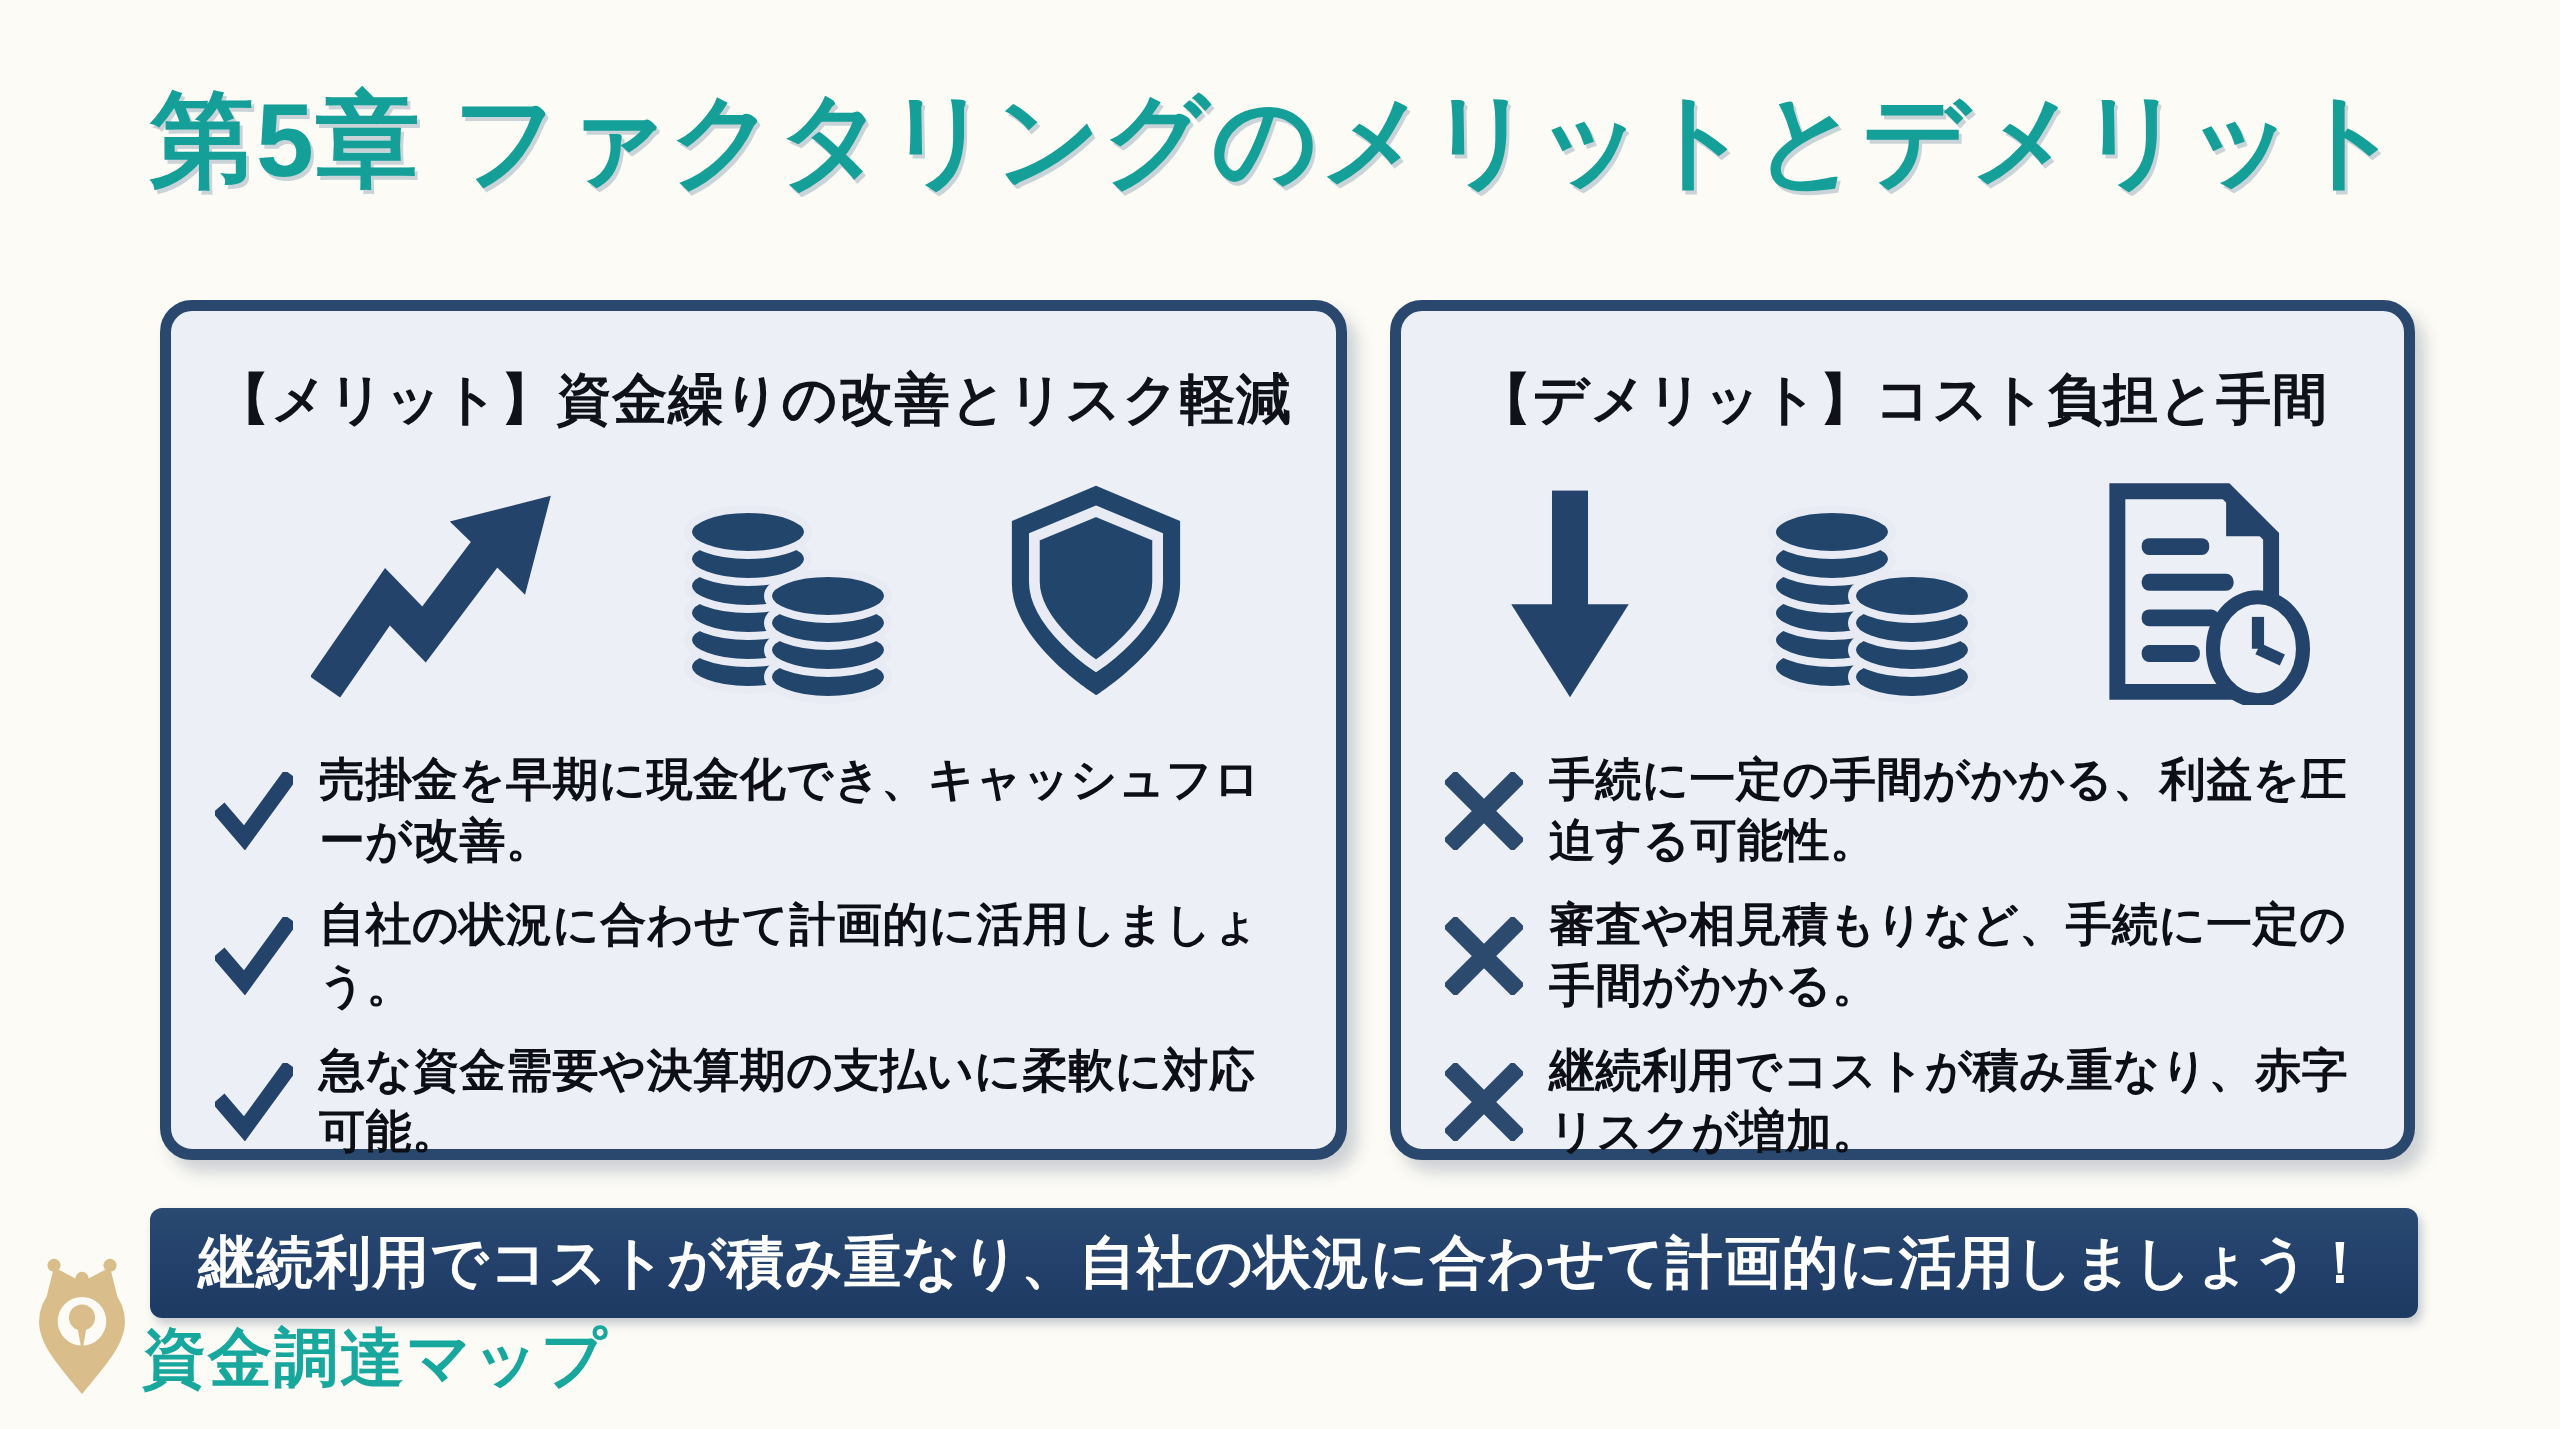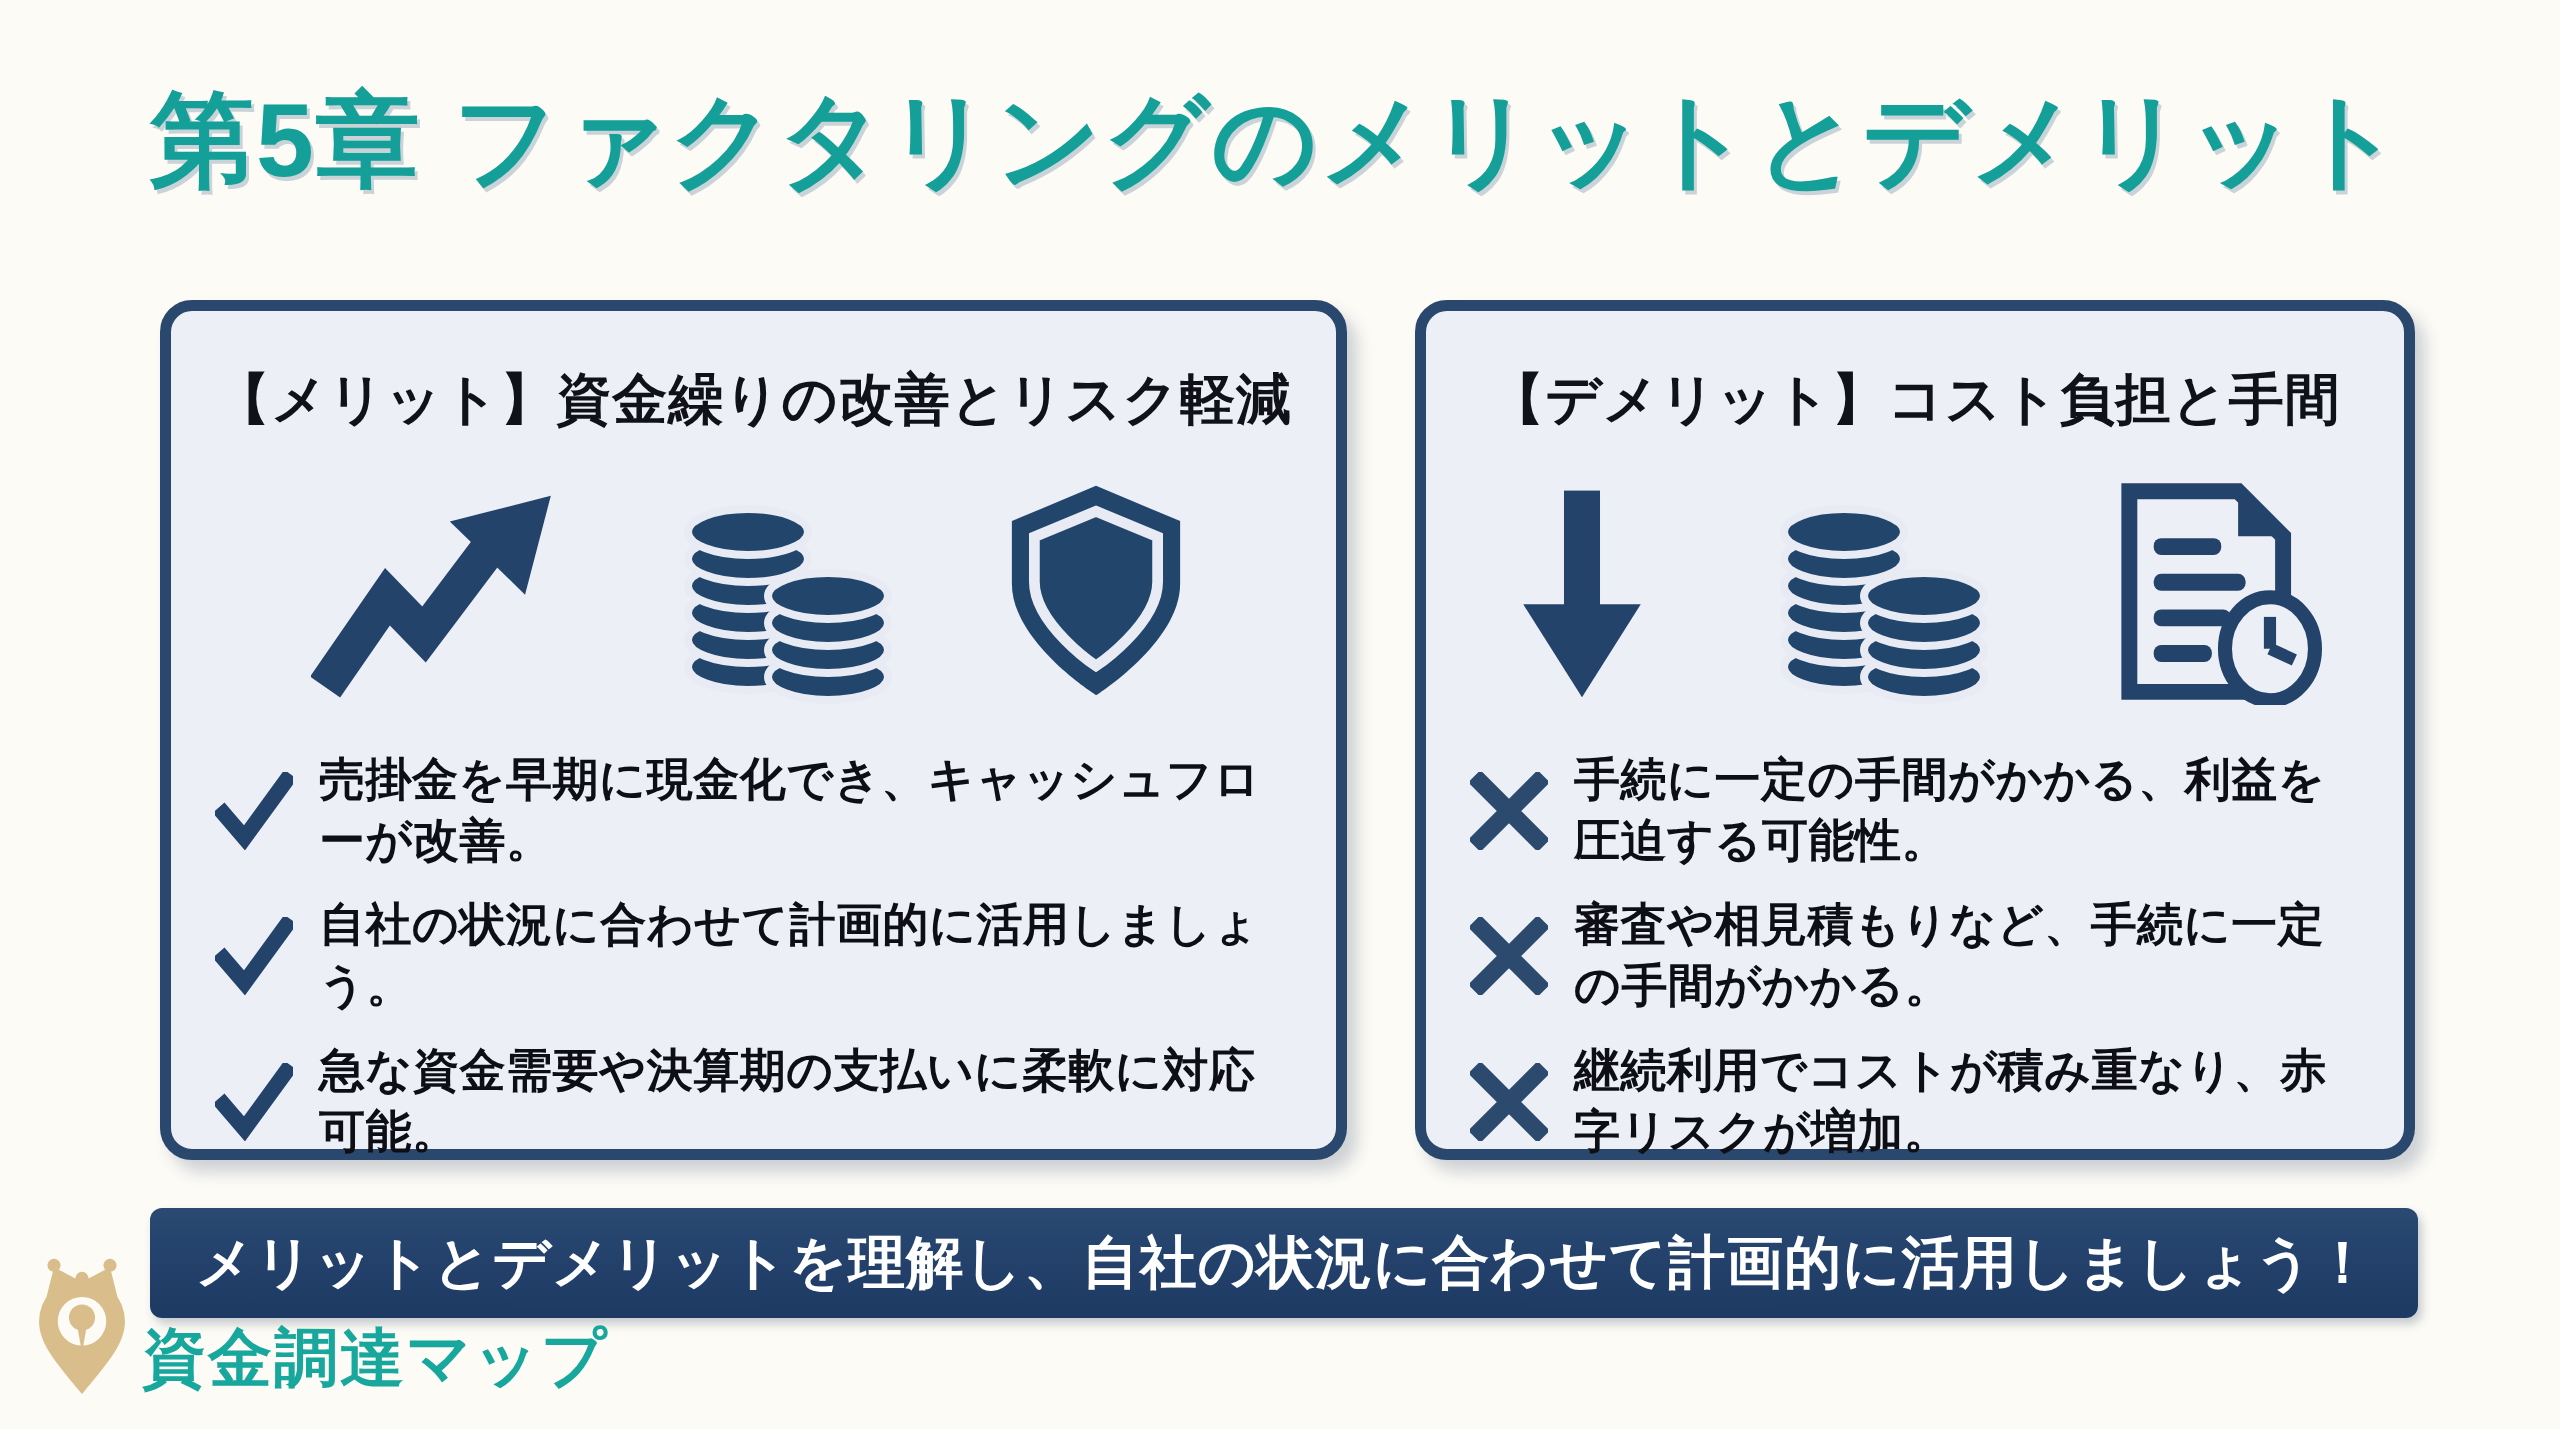--- a/index.html
+++ b/index.html
@@ -18,21 +18,21 @@
     letter-spacing: 2px;
     color: #14a099;
     text-shadow: 3px 4px 0 rgba(28, 72, 110, 0.22);
     white-space: nowrap;
   }
   .cards {
     position: absolute;
     left: 160px; top: 300px;
     width: 2255px;
     display: flex;
-    gap: 68px;
+    gap: 43px;
   }
   .card {
     flex: 1;
     height: 860px;
     background: #edeff7;
     border: 11px solid #2a486d;
     border-radius: 32px;
     box-shadow: 10px 12px 16px rgba(40, 60, 90, 0.22);
     padding: 34px 44px 0 44px;
   }
@@ -250,21 +250,21 @@
             <path d="M12 12 L78 78 M78 12 L12 78" stroke="#2b4a6e" stroke-width="20" stroke-linecap="square"></path>
           </svg>
         </span>
         <div class="bullet-text">継続利用でコストが積み重なり、赤字リスクが増加。</div>
       </div>
     </div>
   </div>
 </div>
 
 <div class="banner">
-  <div class="banner-text">メリットとデメリットを理解し、自社の状況に合わせて計画的に活用しましょう！</div>
+  <div class="banner-text">継続利用でコストが積み重なり、自社の状況に合わせて計画的に活用しましょう！</div>
 </div>
 
 <div class="footer-logo">
   <span>
     <svg width="112" height="146" viewBox="0 0 120 156">
       <path d="M22 48 L30 16 L60 32 L90 16 L98 48 L88 56 L32 56 Z" fill="#d9bd8a"></path>
       <circle cx="30" cy="14" r="7" fill="#d9bd8a"></circle>
       <circle cx="60" cy="28" r="7" fill="#d9bd8a"></circle>
       <circle cx="90" cy="14" r="7" fill="#d9bd8a"></circle>
       <path d="M60 152 C32 118 14 98 14 74 A46 46 0 1 1 106 74 C106 98 88 118 60 152 Z" fill="#d9bd8a"></path>

